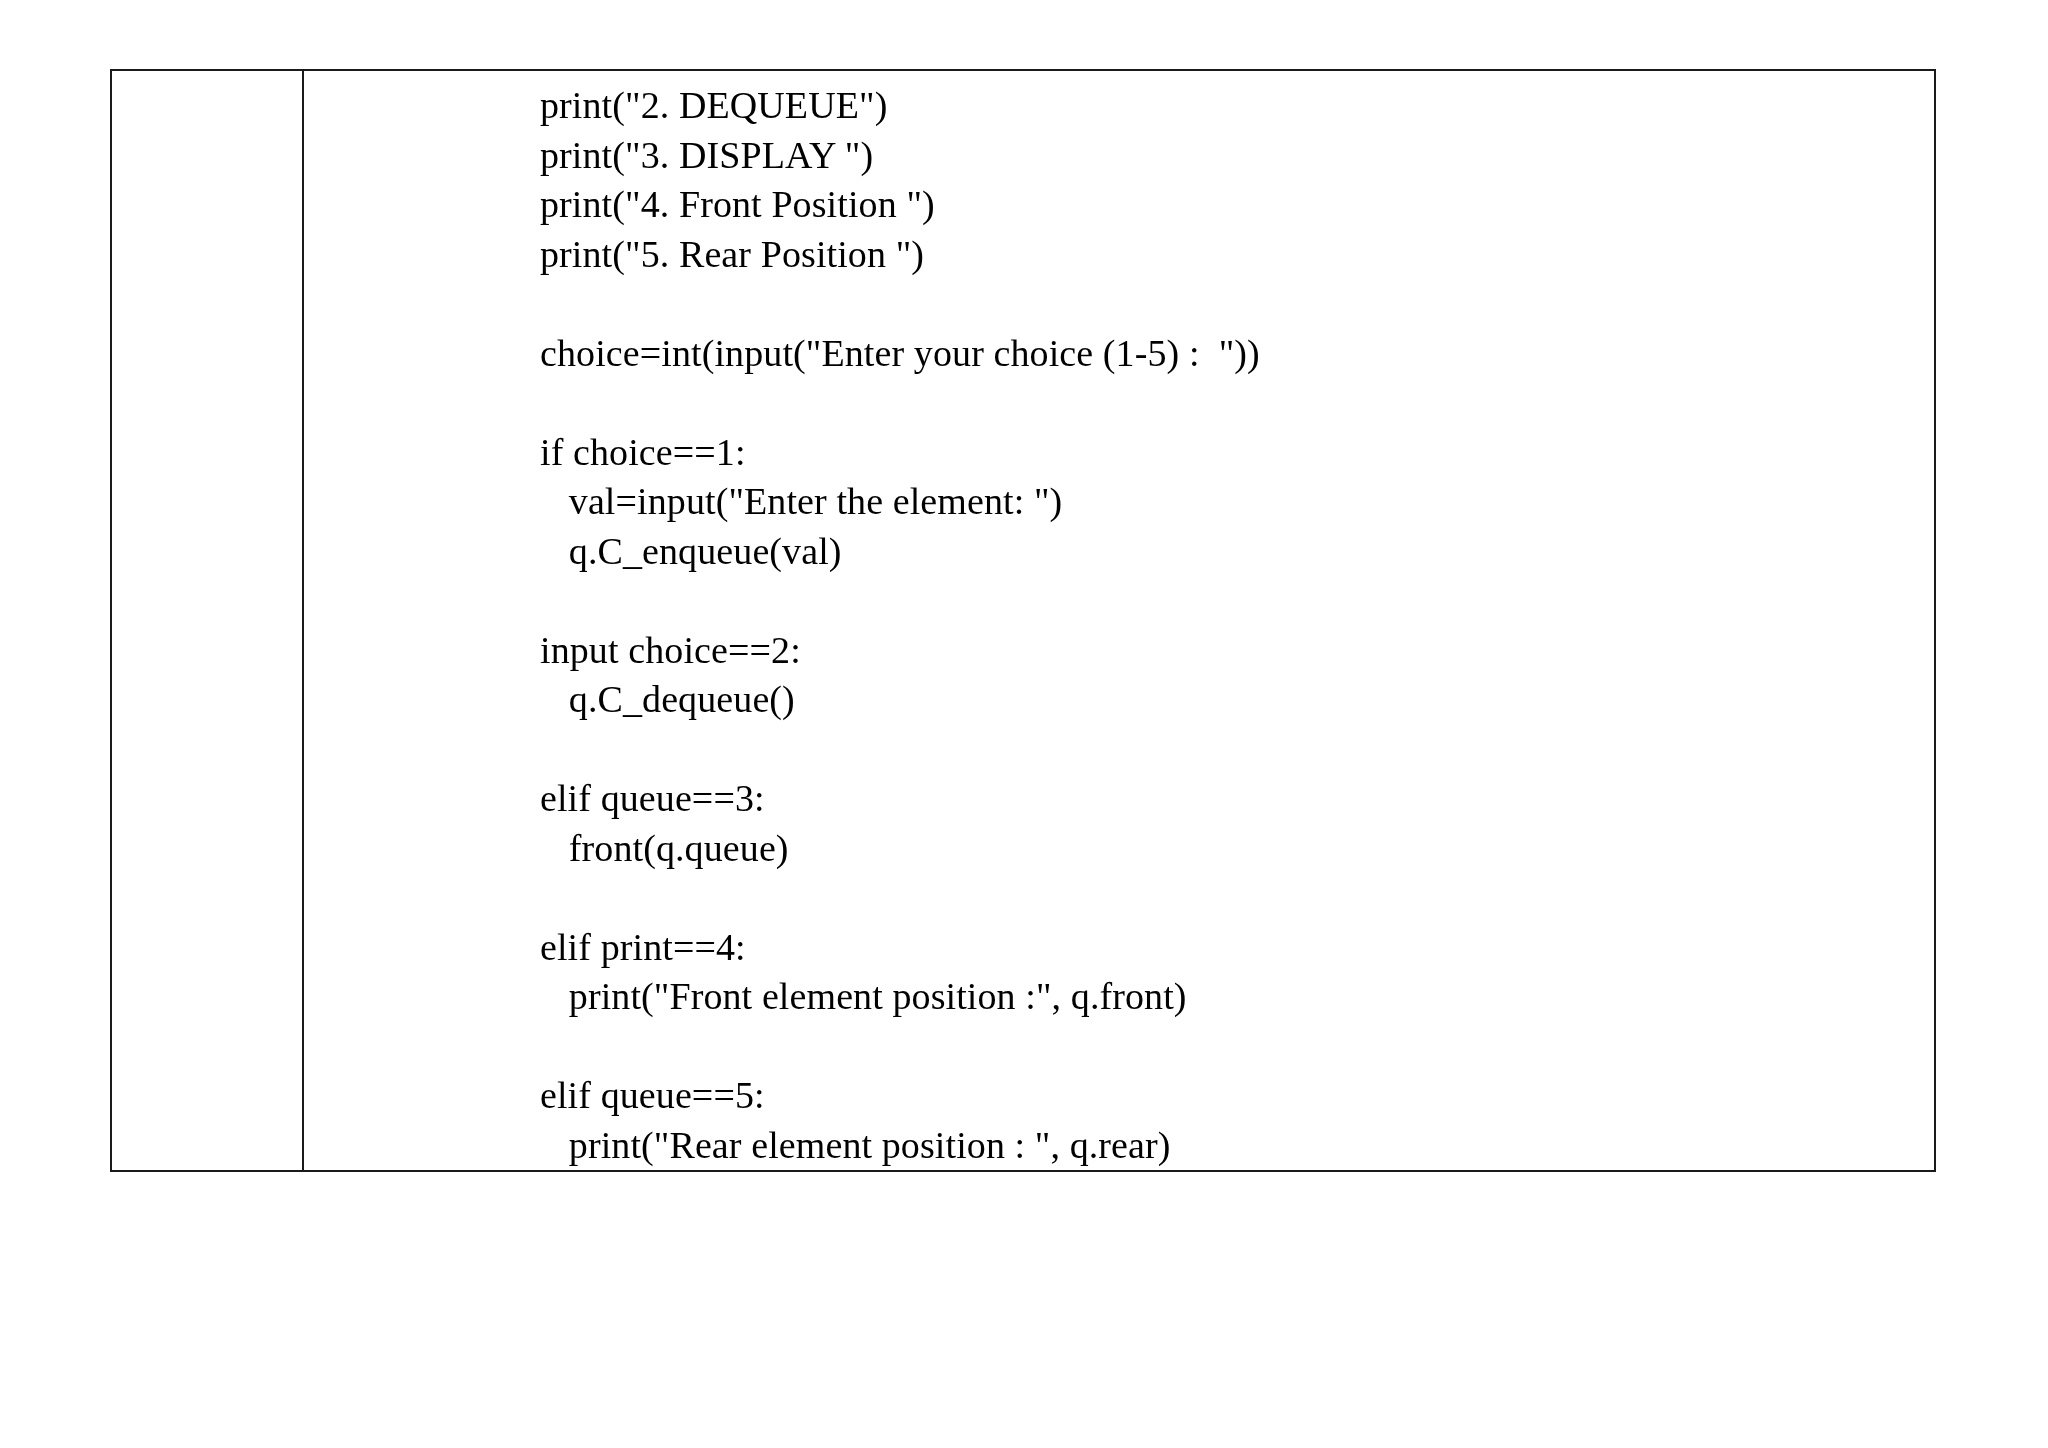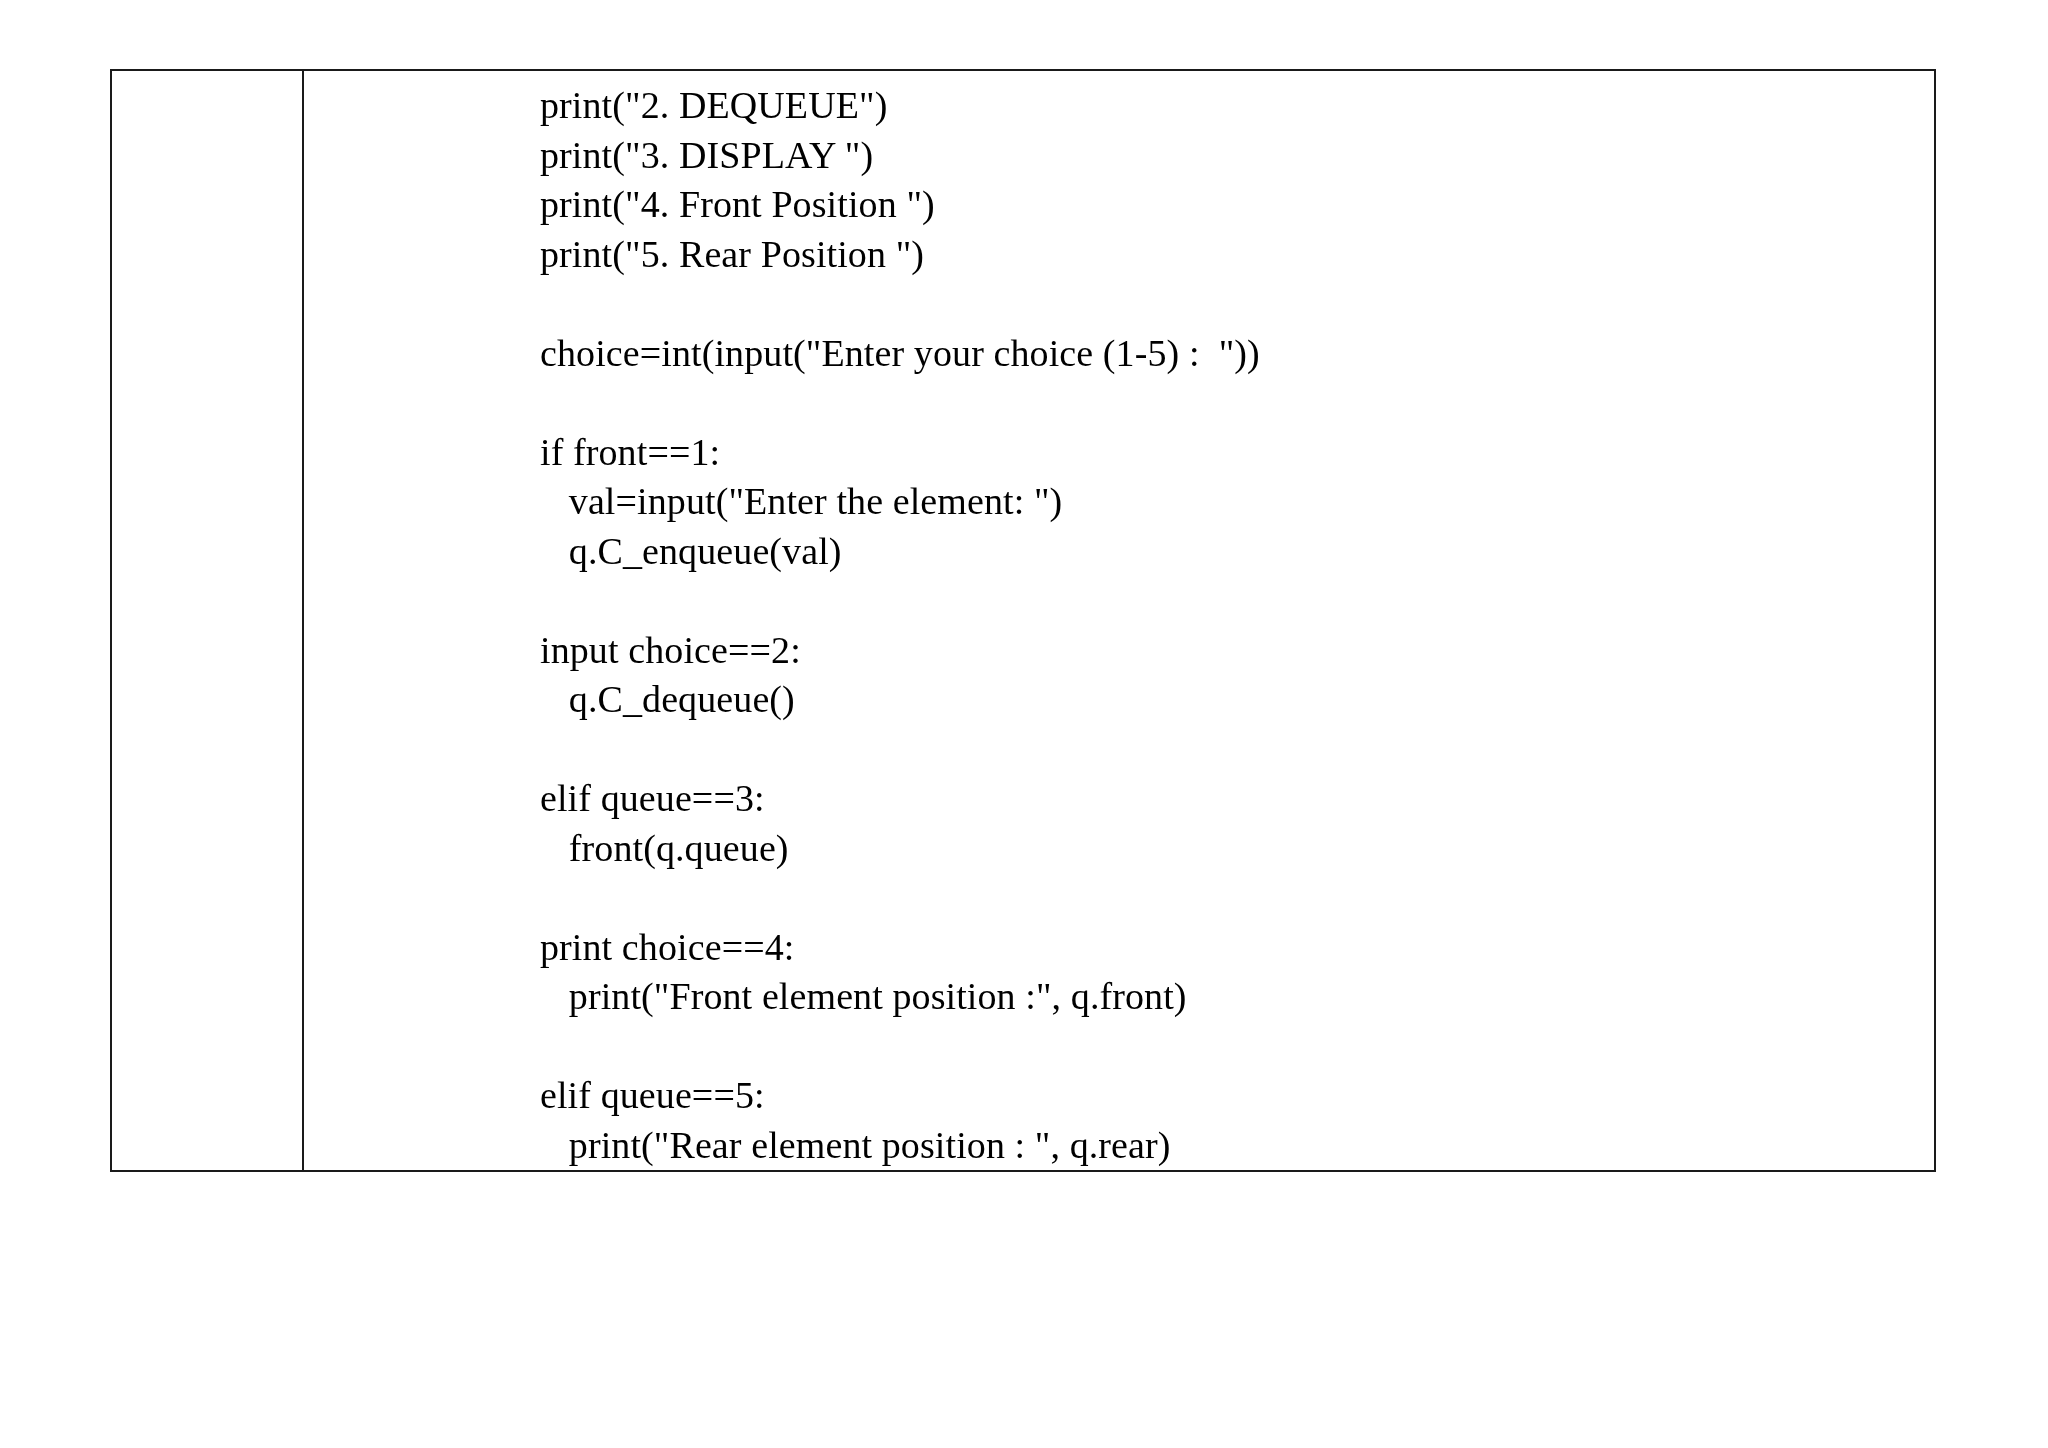--- a/index.html
+++ b/index.html
@@ -79,31 +79,31 @@
         <td class="cell-left"></td>
         <td class="cell-right">
           <div class="code-block" id="code-block">
               <div class="code-line">print("2. DEQUEUE")</div>
               <div class="code-line">print("3. DISPLAY ")</div>
               <div class="code-line">print("4. Front Position ")</div>
               <div class="code-line">print("5. Rear Position ")</div>
               <div class="code-line blank">&nbsp;</div>
               <div class="code-line">choice=int(input("Enter your choice (1-5) :  "))</div>
               <div class="code-line blank">&nbsp;</div>
-              <div class="code-line">if front==1:</div>
+              <div class="code-line">if choice==1:</div>
               <div class="code-line">   val=input("Enter the element: ")</div>
               <div class="code-line">   q.C_enqueue(val)</div>
               <div class="code-line blank">&nbsp;</div>
               <div class="code-line">input choice==2:</div>
               <div class="code-line">   q.C_dequeue()</div>
               <div class="code-line blank">&nbsp;</div>
               <div class="code-line">elif queue==3:</div>
               <div class="code-line">   front(q.queue)</div>
               <div class="code-line blank">&nbsp;</div>
-              <div class="code-line">print choice==4:</div>
+              <div class="code-line">elif print==4:</div>
               <div class="code-line">   print("Front element position :", q.front)</div>
               <div class="code-line blank">&nbsp;</div>
               <div class="code-line">elif queue==5:</div>
               <div class="code-line">   print("Rear element position : ", q.rear)</div>
             </div>
         </td>
       </tr>
     </tbody>
   </table>
 </div>

